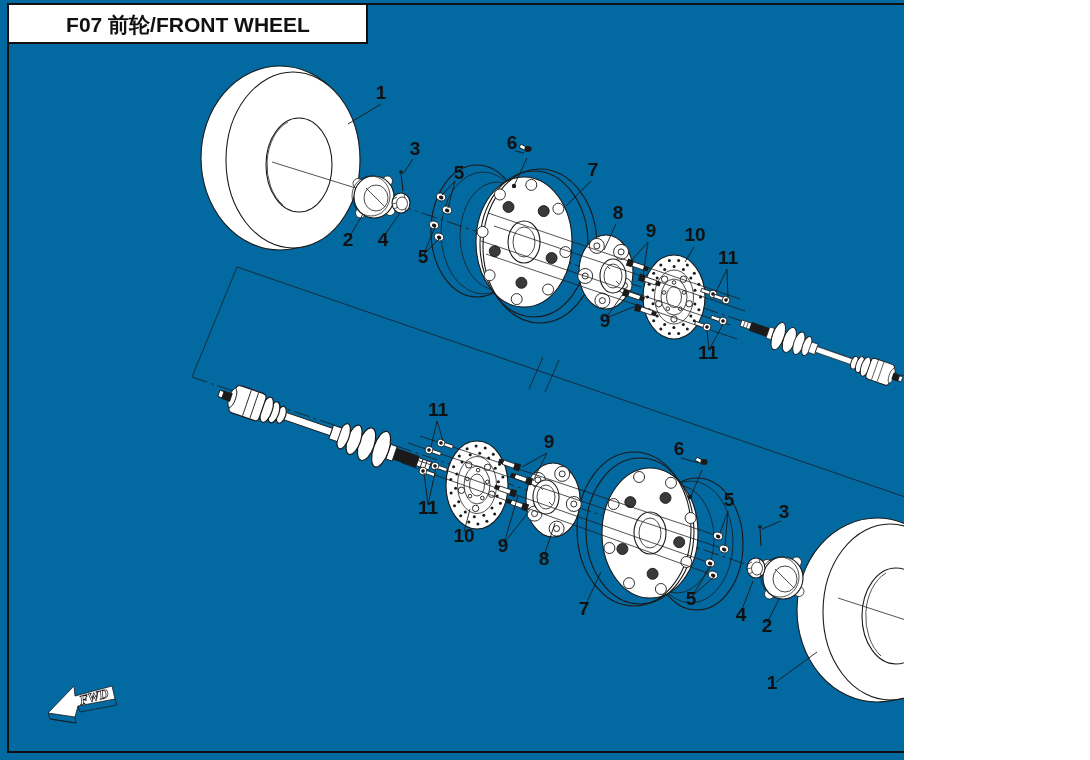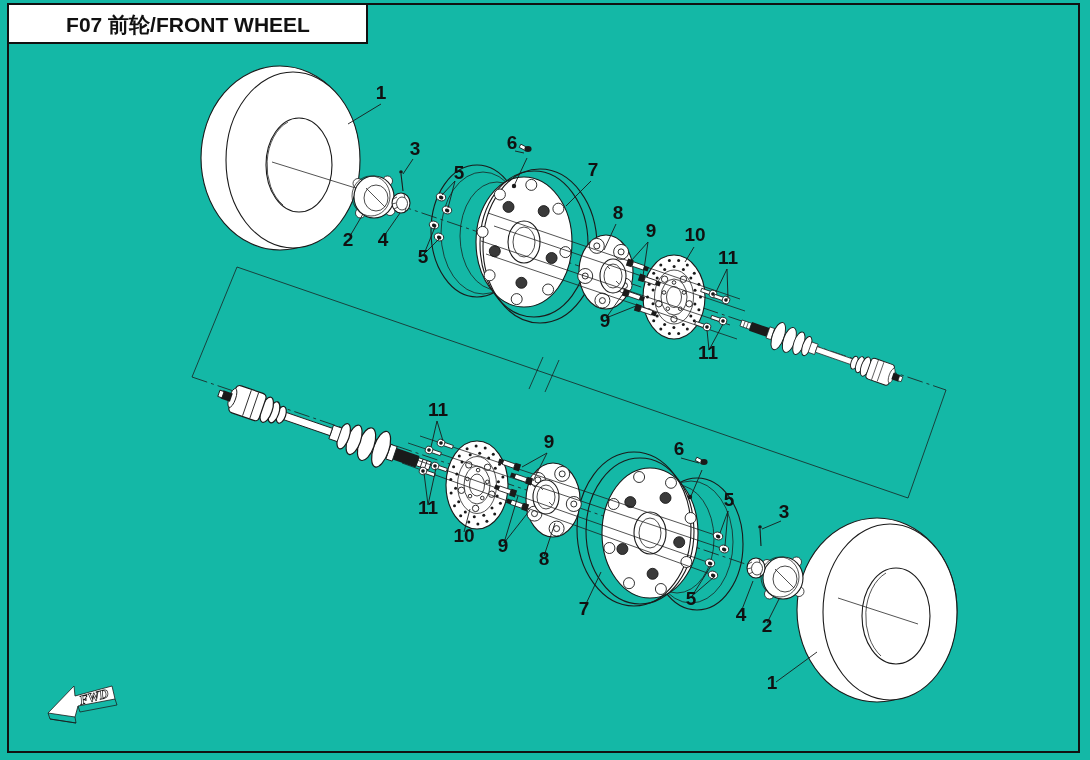--- a/index.html
+++ b/index.html
@@ -1,16 +1,16 @@
 <!DOCTYPE html>
 <html><head>
 <meta charset="utf-8">
 <style>
   html,body{margin:0;padding:0;background:#fff;}
-  .page{position:relative;width:1090px;height:760px;background:#14b8a6;overflow:hidden;
+  .page{position:relative;width:904px;height:760px;background:#0369a1;overflow:hidden;
         font-family:"Liberation Sans",sans-serif;}
   svg{position:absolute;left:0;top:0;}
   .ln{fill:none;stroke:#1a1a1a;stroke-width:1.1;}
   .lnthin{fill:none;stroke:#1a1a1a;stroke-width:0.75;}
   .wfill{fill:#ffffff;stroke:#1a1a1a;stroke-width:1.1;}
   .wthin{fill:#ffffff;stroke:#1a1a1a;stroke-width:0.8;}
   .dark{fill:#1a1a1a;stroke:none;}
   .leader{fill:none;stroke:#1a1a1a;stroke-width:0.9;}
   .cline{fill:none;stroke:#1a1a1a;stroke-width:0.8;stroke-dasharray:16 4 3 4;}
   .callout{font:700 19px "Liberation Sans",sans-serif;fill:#111;}

